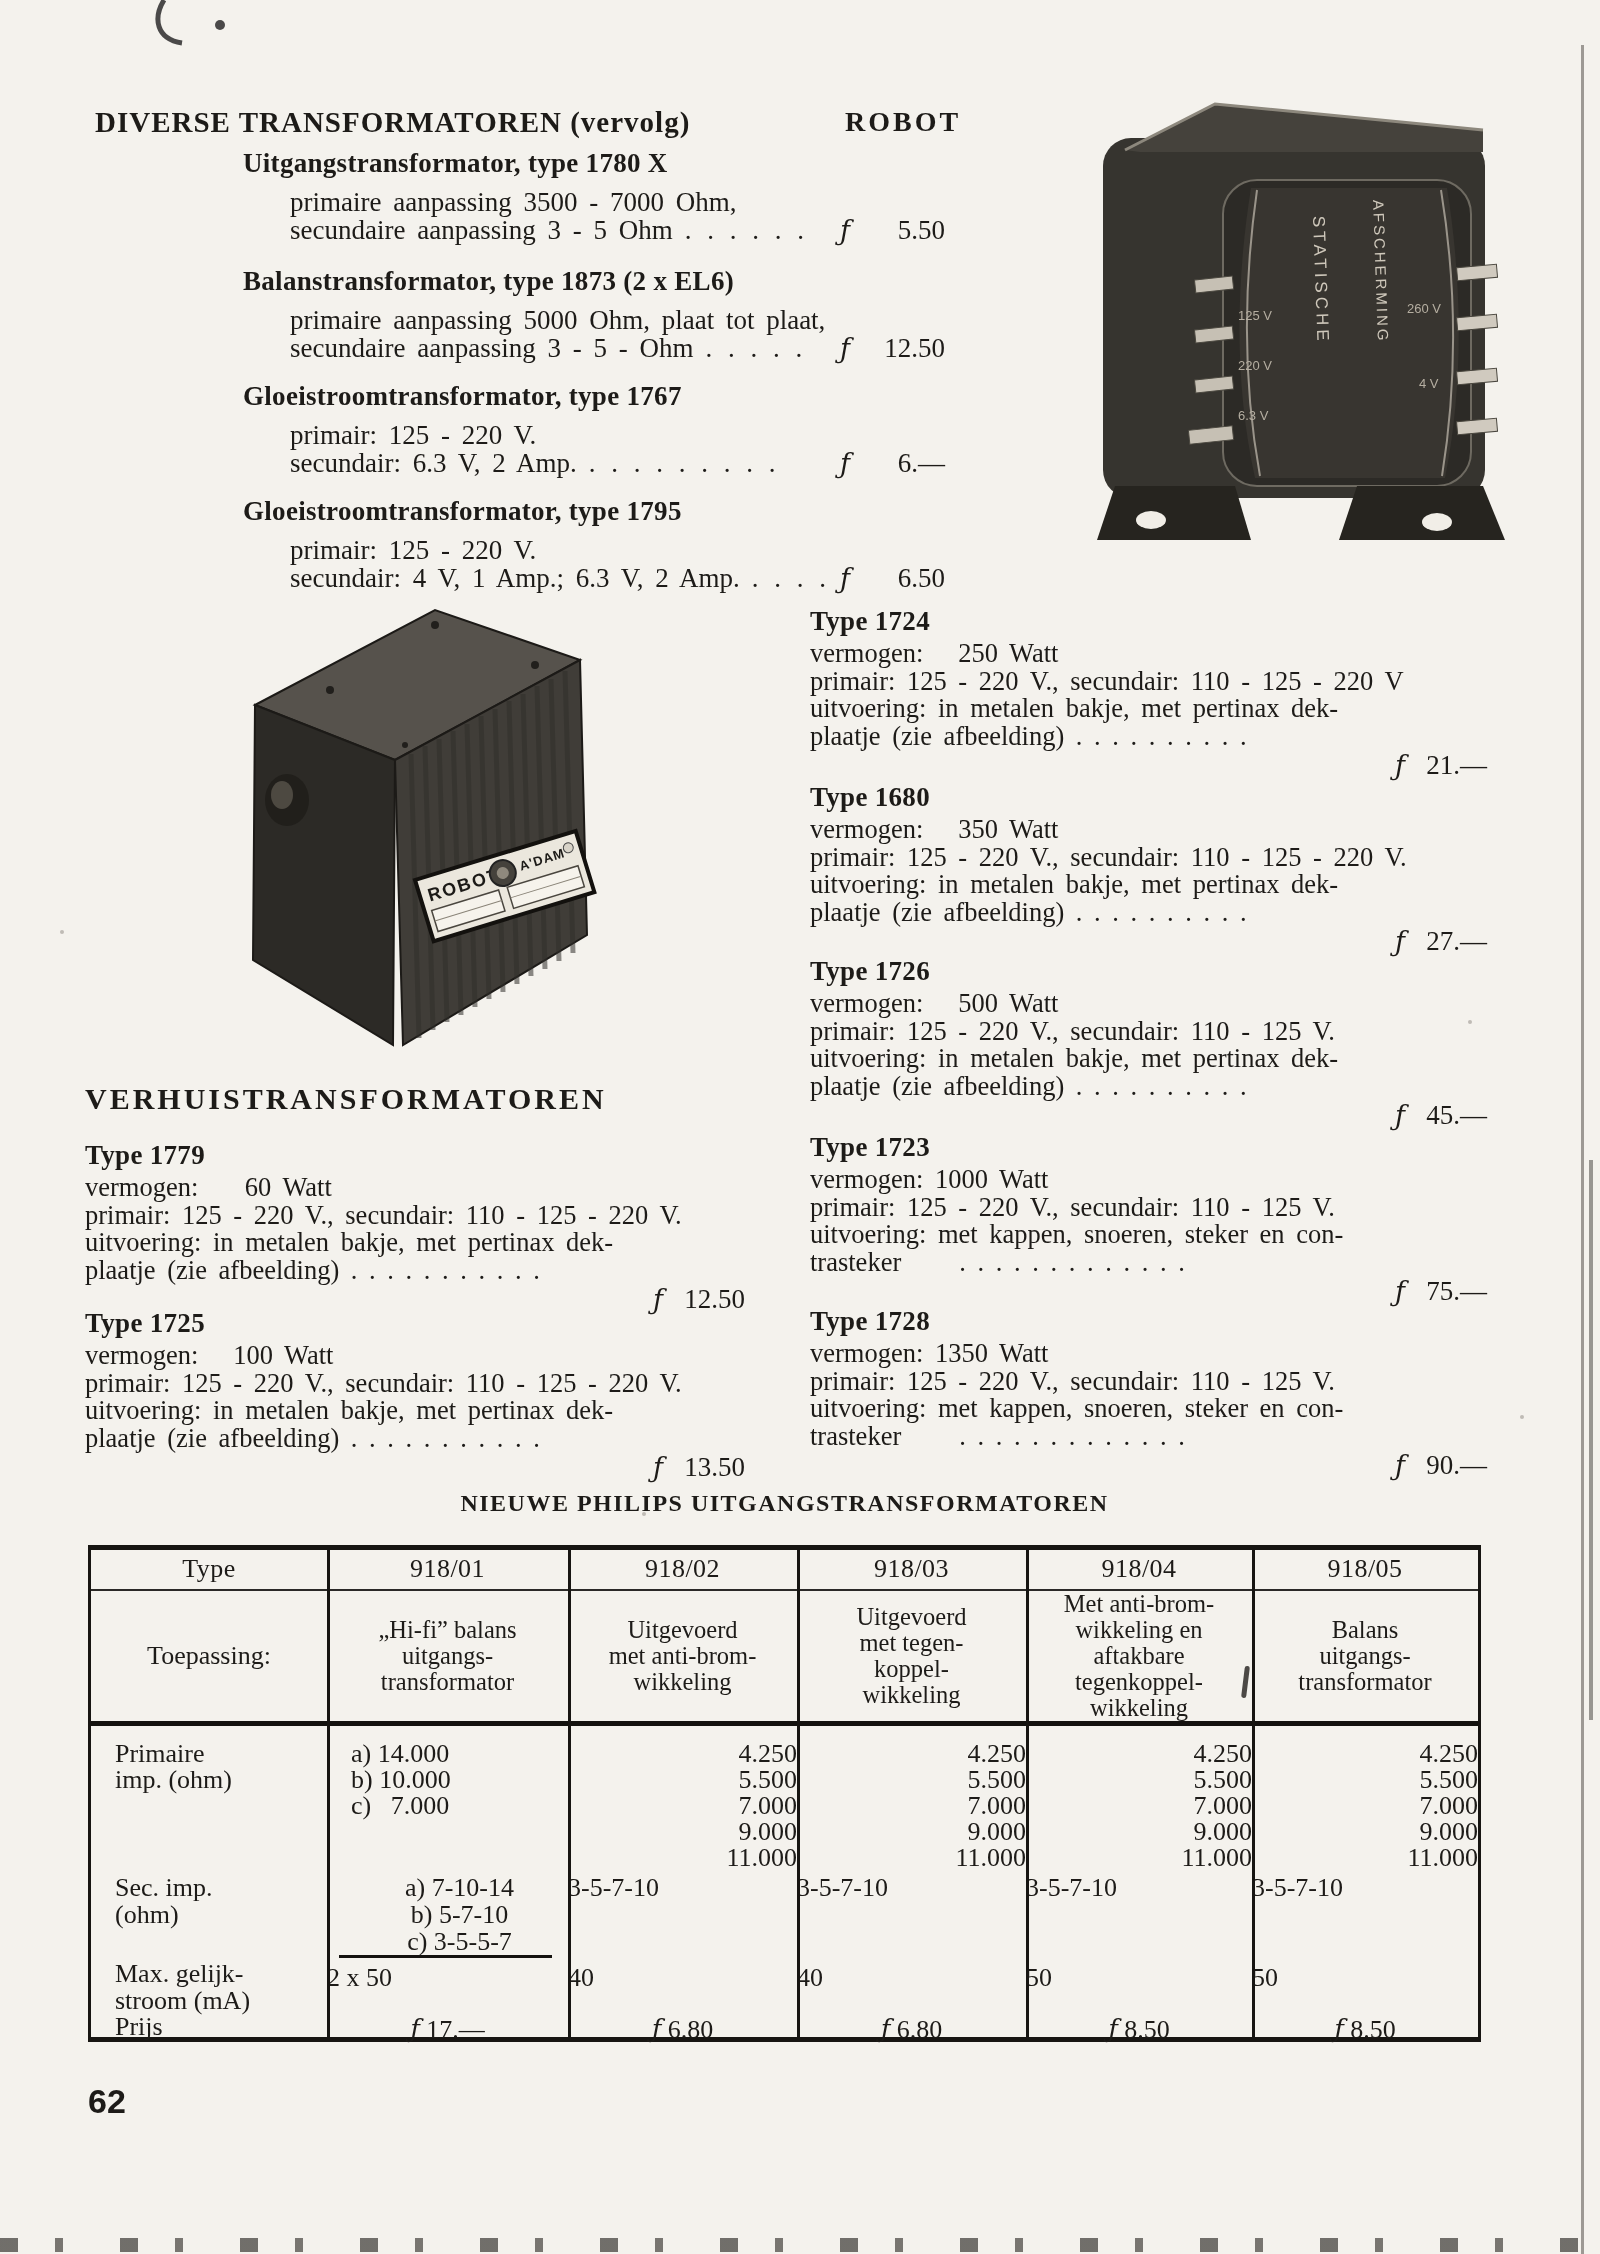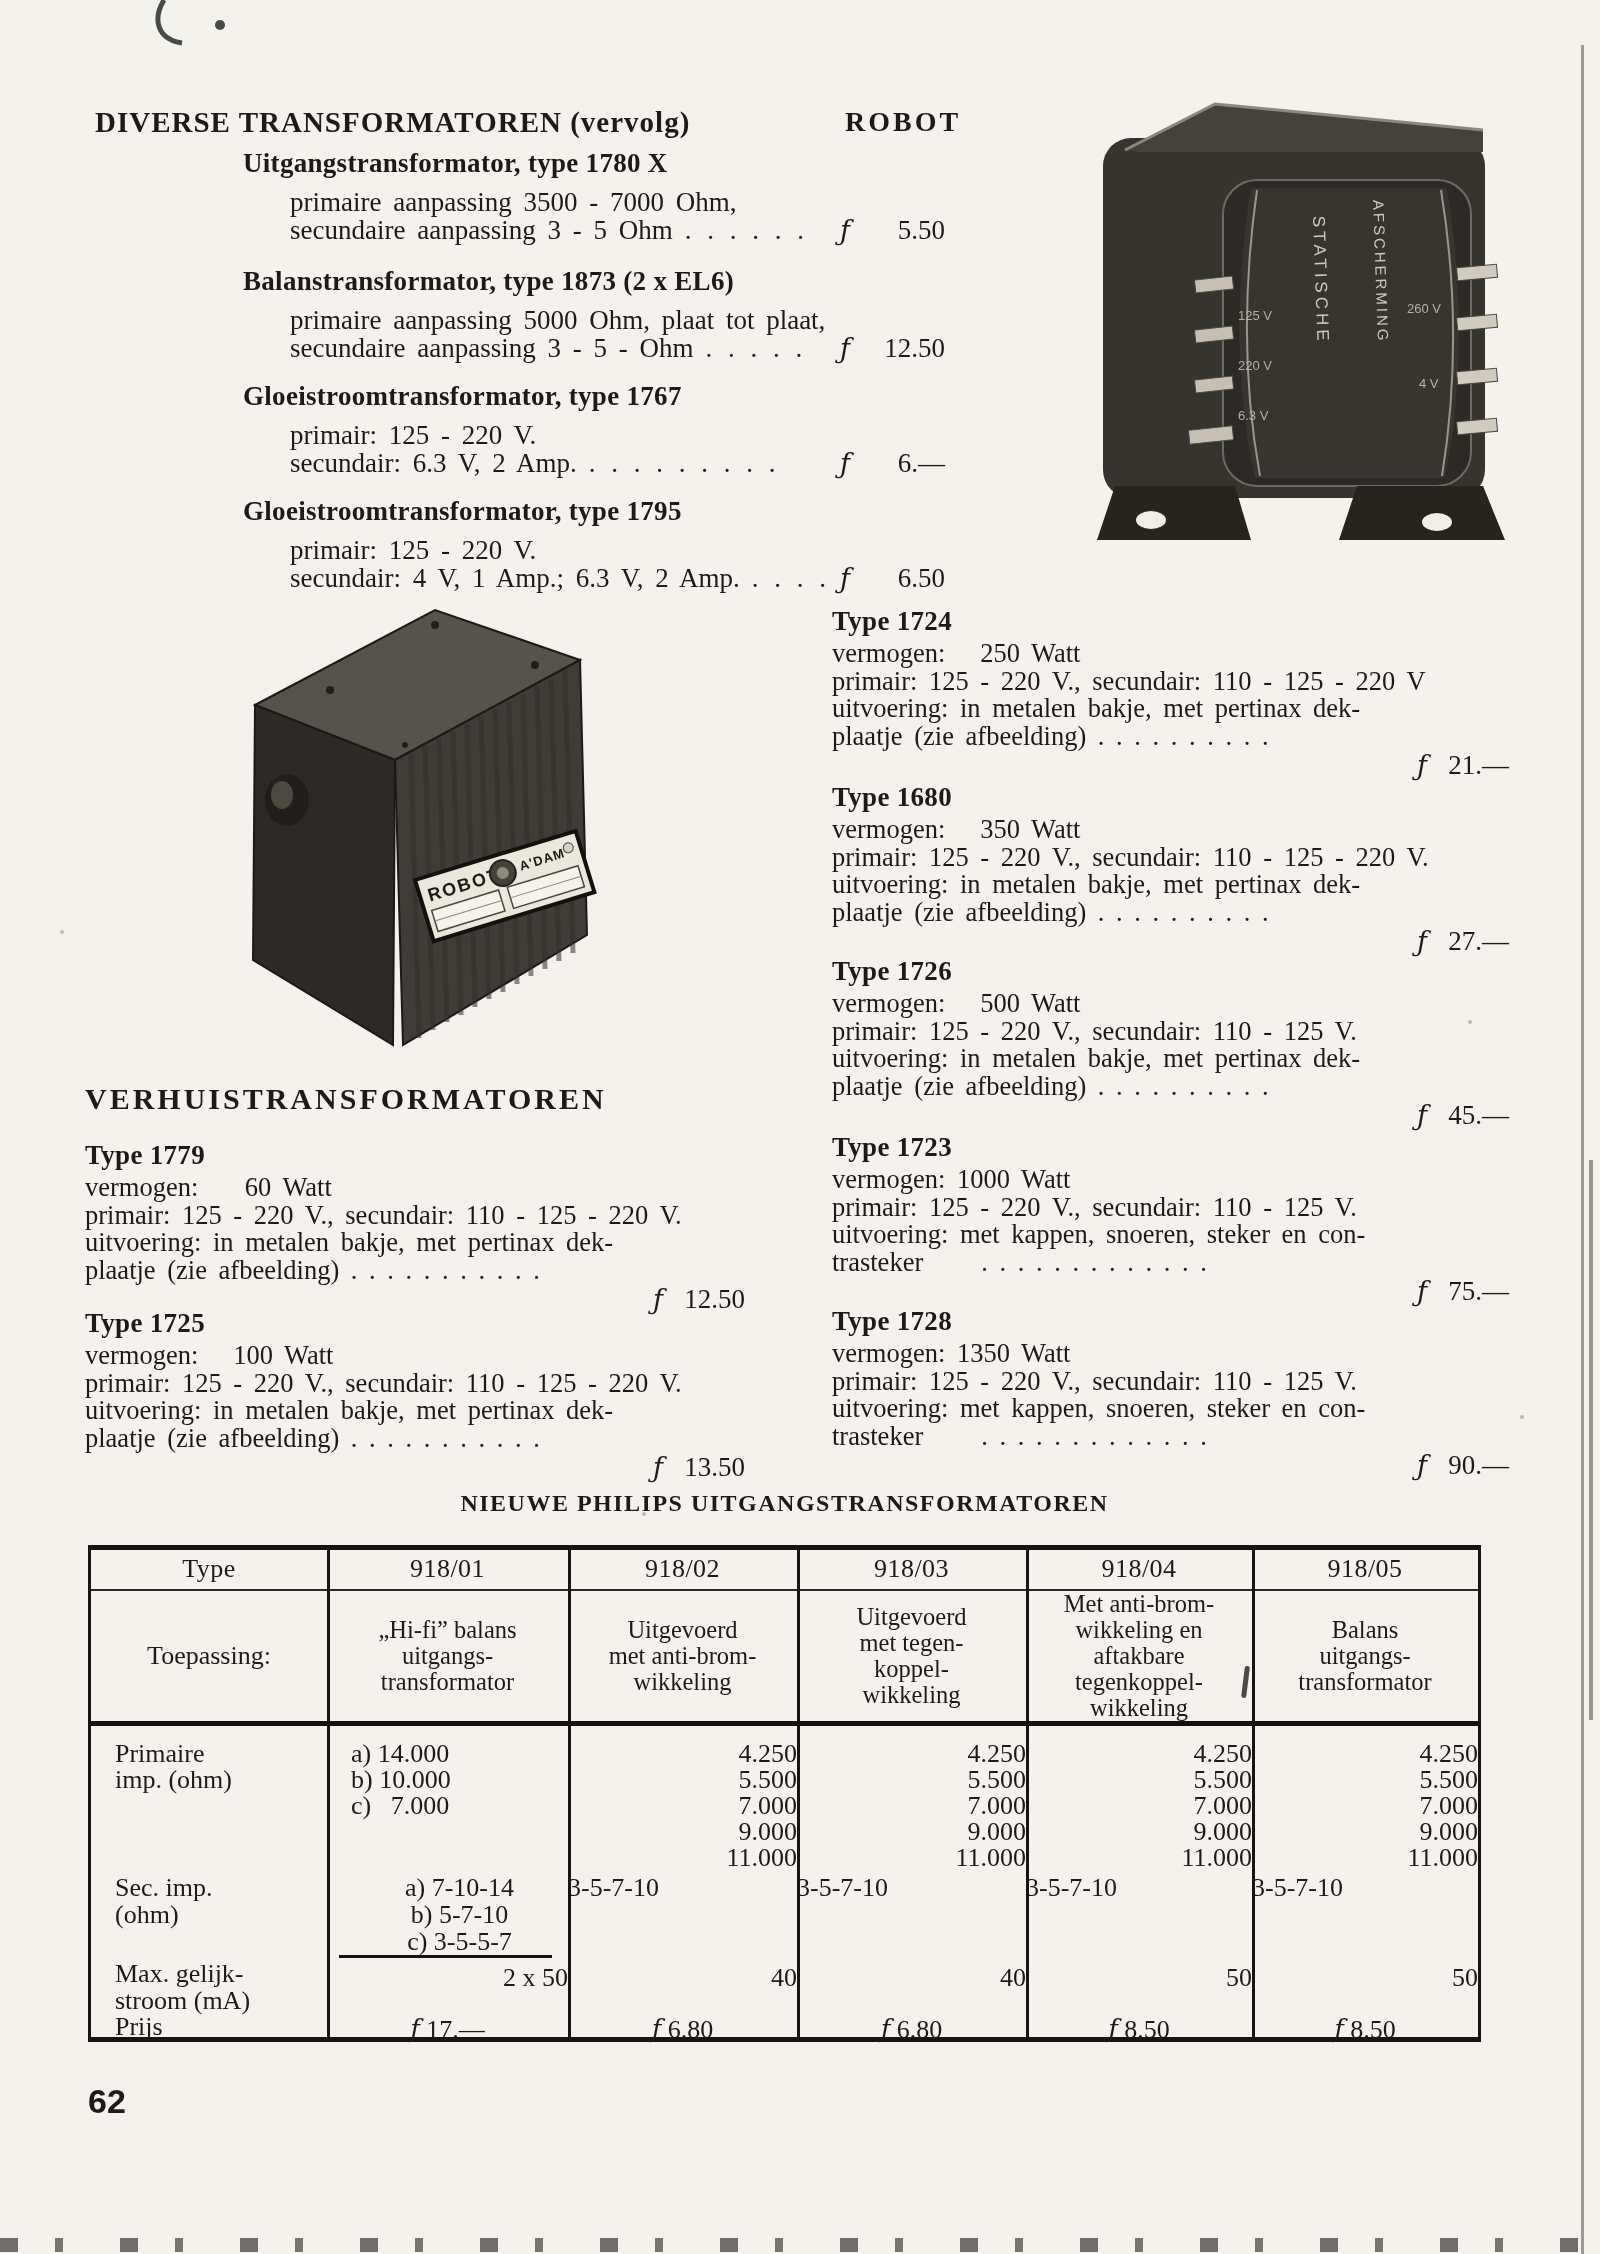--- a/index.html
+++ b/index.html
@@ -15,21 +15,21 @@
   
   .d-wrap{position:absolute; left:243px; top:0; width:702px;}
   .d-entry{position:absolute; left:0; width:702px;}
   .d-title{font-size:27px; font-weight:bold; line-height:30px; margin-bottom:11px; letter-spacing:.3px;}
   .d-line{font-size:27px; line-height:27.5px; padding-left:47px; word-spacing:5px; position:relative;}
   .leaders{margin-left:12px; letter-spacing:2px;}
   .cur{font-style:italic; font-family:"DejaVu Serif",serif;}
   .d-line .cur{position:absolute; right:95px; top:0;}
   .d-line .pval{position:absolute; right:0; top:0;}
   
-  .t-entry{position:absolute; left:832px; width:680px;}
+  .t-entry{position:absolute; left:810px; width:680px;}
   .t-title{font-size:27px; font-weight:bold; line-height:30px; margin-bottom:4px; letter-spacing:.3px;}
   .t-line{font-size:26.5px; line-height:27.5px; word-spacing:5px;}
   .t-price{position:relative; height:28px; font-size:27px;}
   .t-price .cur{position:absolute; right:85px; top:0;}
   .t-price .pval{position:absolute; right:3px; top:0;}
   
   .v-heading{position:absolute; left:85px; top:1082px; font-size:30px; font-weight:bold; letter-spacing:3px;}
   .v-entry{position:absolute; left:85px; width:663px;}
   
   .tbl-title{position:absolute; left:88px; top:1490px; width:1393px; text-align:center;
@@ -47,21 +47,21 @@
   .hl2{position:absolute; left:0; top:171px; width:1387px; height:5px; background:#14120f;}
   .tb{top:176px; height:311px;}
   .tb > div{position:relative; font-size:26px;}
   .lab{position:absolute; left:8px; line-height:26px; white-space:nowrap;margin-left:16px;}
   .lab-prim{top:15px;} .lab-sec{top:148px; line-height:27px;} .lab-max{top:234px; line-height:27px;} .lab-prijs{top:288px;}
   .v-prim{position:absolute; top:15px; left:0; right:0; text-align:right; line-height:26px;}
   .v-prim.lft{text-align:left; padding-left:24px;}
   .v-sec{position:absolute; top:148px; left:0; right:0; text-align:left; line-height:27px;}
   .v-sec.lft{text-align:center; padding-left:24px;}
   .v-rule{position:absolute; top:229px; left:12px; right:16px; border-top:3px solid #14120f;}
-  .v-max{position:absolute; top:237px; left:0; right:0; text-align:right;}
+  .v-max{position:absolute; top:237px; left:0; right:0; text-align:left;}
   .v-prijs{position:absolute; top:288px; left:0; right:0; text-align:center;}
   .vsep{position:absolute; top:0; width:3px; height:487px; background:#171512;}
   .ink-mark{position:absolute; left:1152px; top:116px; width:5px; height:32px; background:#2e2c28;
             border-radius:3px; transform:rotate(7deg); opacity:.85;}
   
   .page-num{position:absolute; left:88px; top:2082px; font-family:"Liberation Sans","DejaVu Sans",sans-serif;
             font-size:34px; font-weight:bold;}
   .photoA{position:absolute; left:1085px; top:88px;}
   .photoB{position:absolute; left:235px; top:595px;}
   .pen-mark{position:absolute; left:130px; top:0;}

